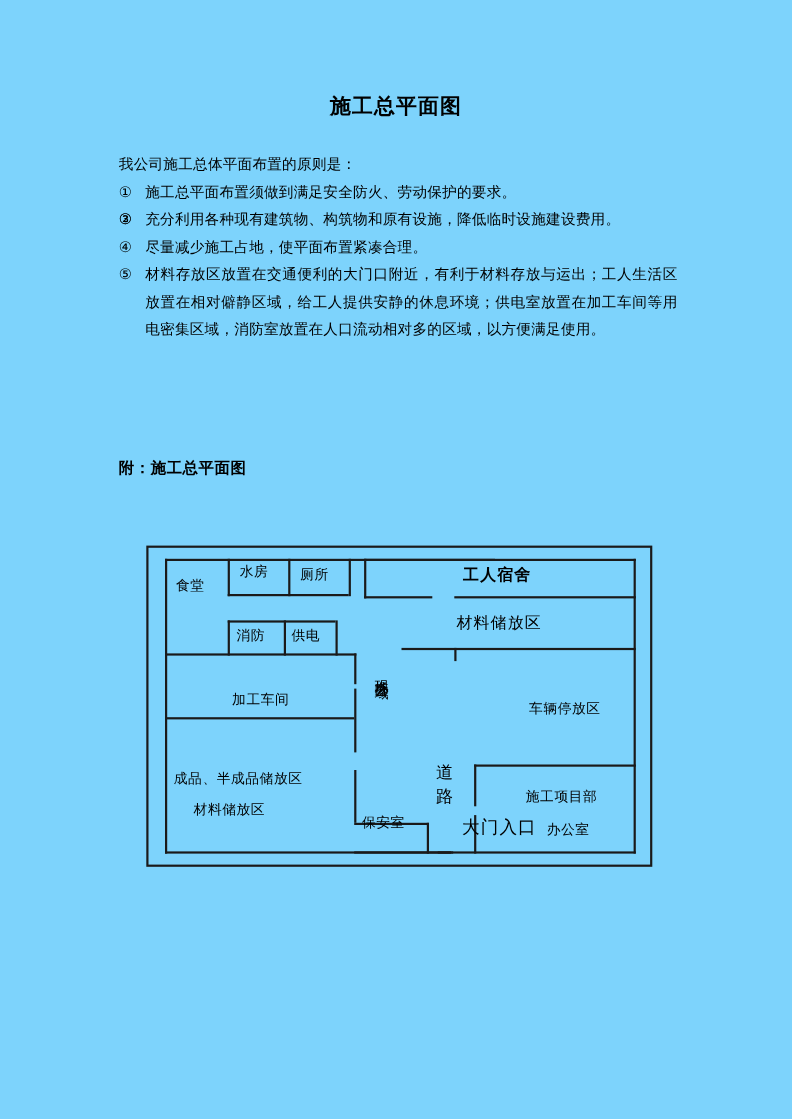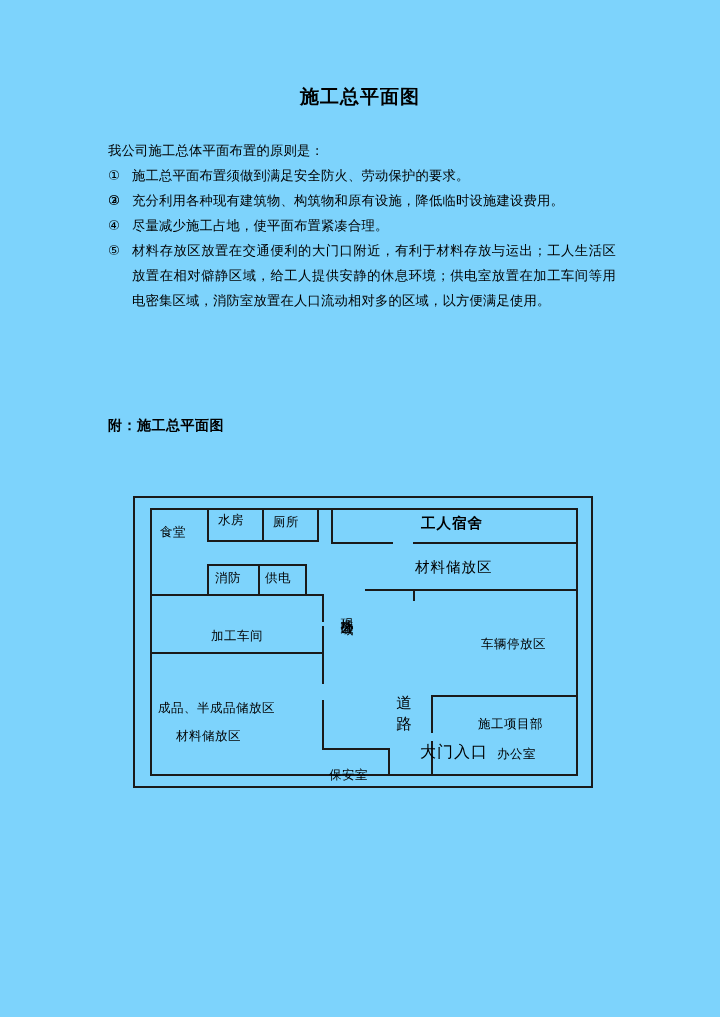--- a/index.html
+++ b/index.html
@@ -214,21 +214,21 @@
     <div class="ln" style="left:265px; top:278px; width:180px; height:2px;"></div>
 
     <span class="lbl" style="left:27px; top:28px;">食堂</span>
     <span class="lbl" style="left:85px; top:18px;font-family:Liberation Mono, monospace;">水房</span>
     <span class="lbl" style="left:140px; top:18px;">厕所</span>
     <span class="lbl" style="left:82px; top:74px;">消防</span>
     <span class="lbl" style="left:132px; top:74px;">供电</span>
     <span class="lbl" style="left:78px; top:132px;">加工车间</span>
     <span class="lbl" style="left:25px; top:204px;">成品、半成品储放区</span>
     <span class="lbl" style="left:43px; top:232px;">材料储放区</span>
-    <span class="lbl" style="left:196px; top:271px;">保安室</span>
+    <span class="lbl" style="left:196px; top:244px;">保安室</span>
     <span class="lbl vert" style="left:207px; top:112px;">现场办公区域</span>
     <span class="lbl vert road big" style="left:263px; top:186px;">道　路</span>
     <span class="lbl big" style="left:288px; top:20px;font-weight:bold;">工人宿舍</span>
     <span class="lbl big" style="left:282px; top:64px;">材料储放区</span>
     <span class="lbl" style="left:348px; top:140px;">车辆停放区</span>
     <span class="lbl" style="left:345px; top:220px;">施工项目部</span>
     <span class="lbl" style="left:364px; top:250px;">办公室</span>
   </div>
 
   <span class="gate-label">大门入口</span>

